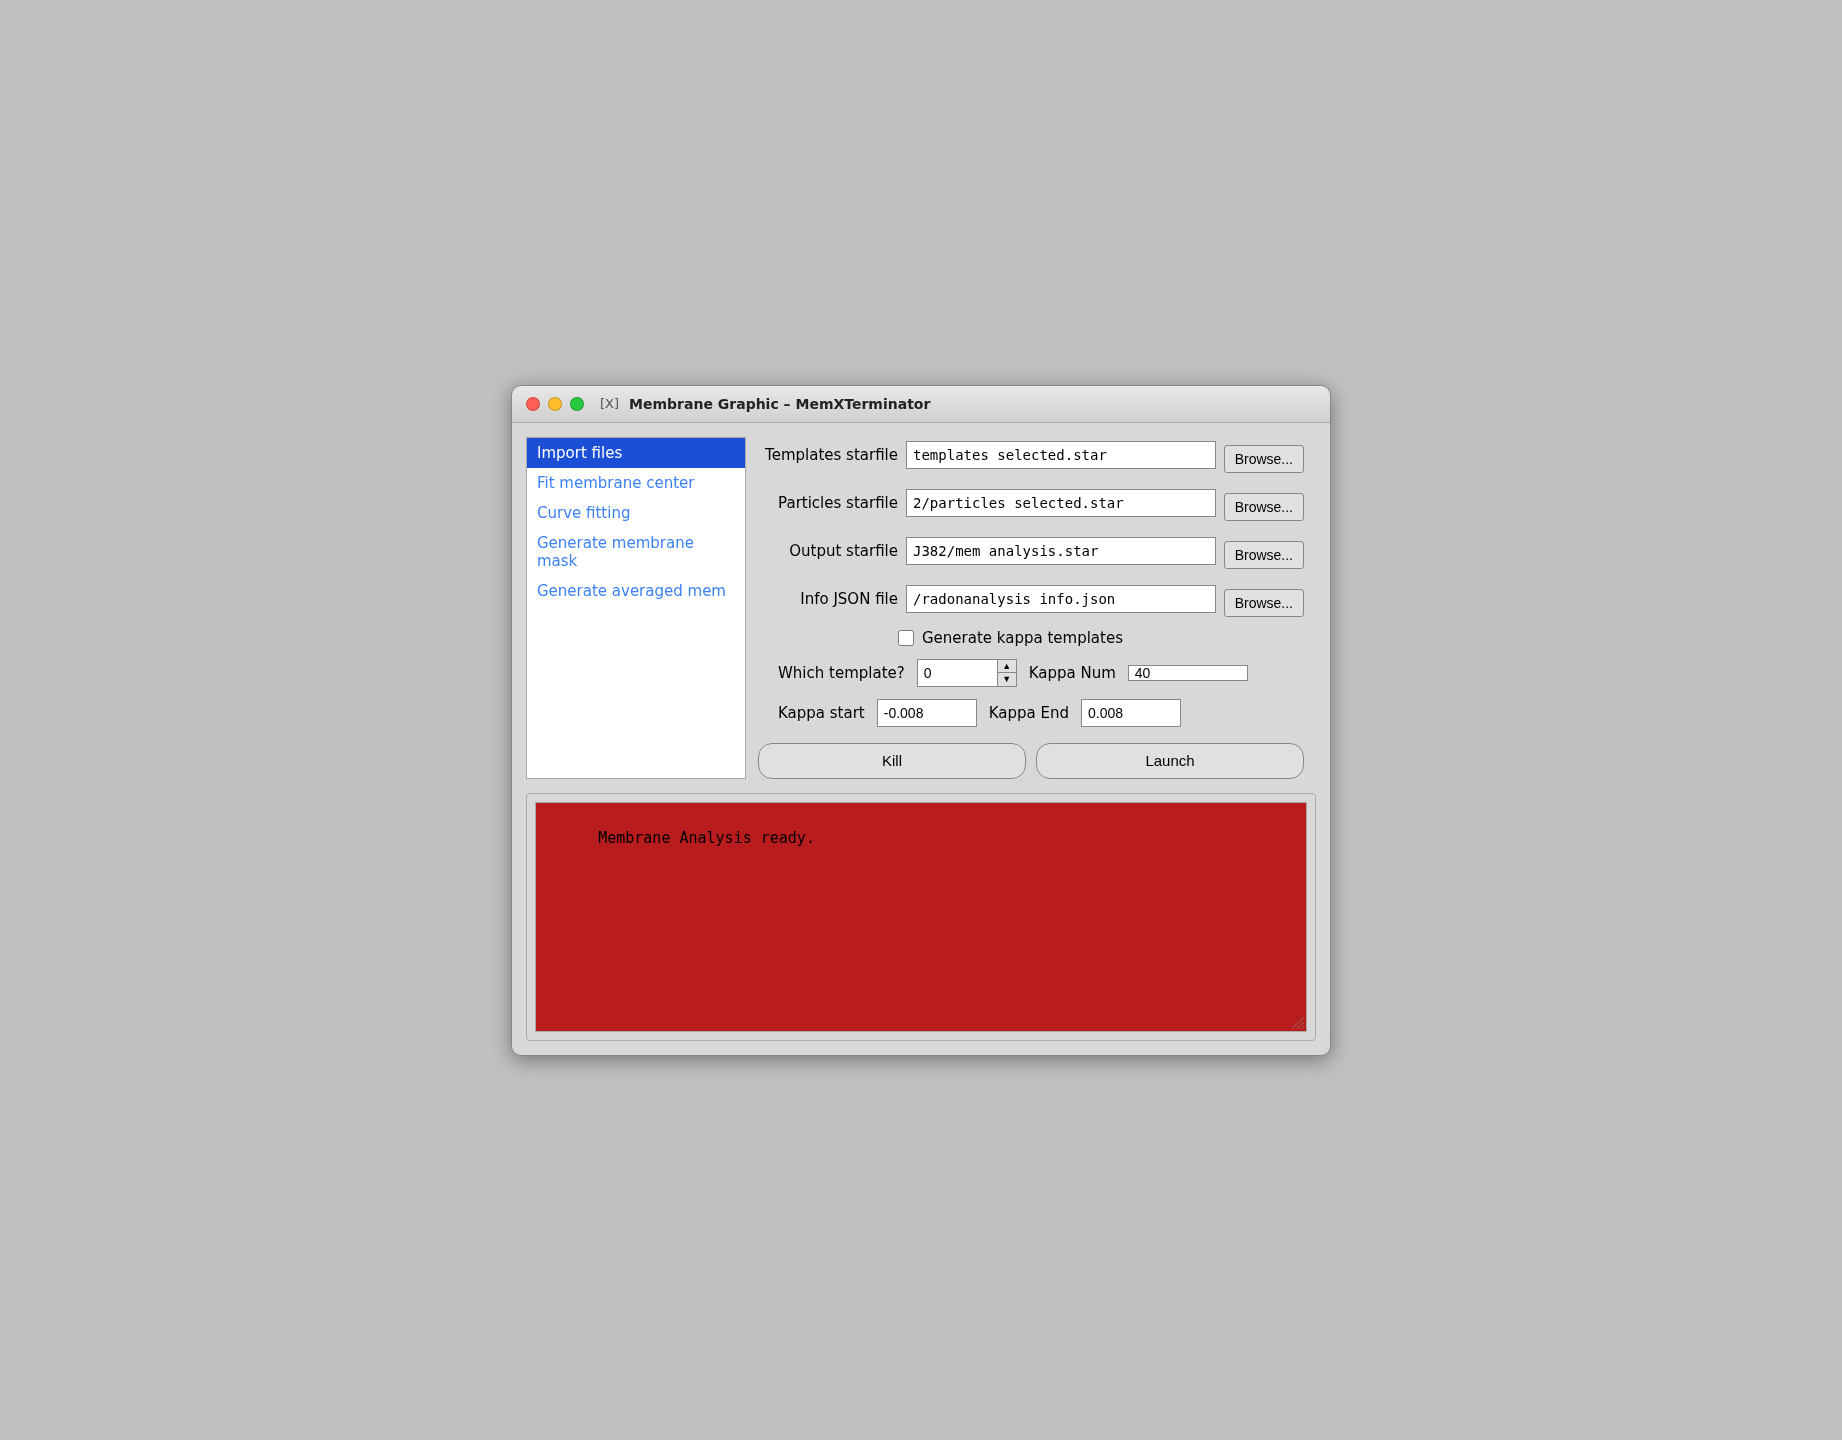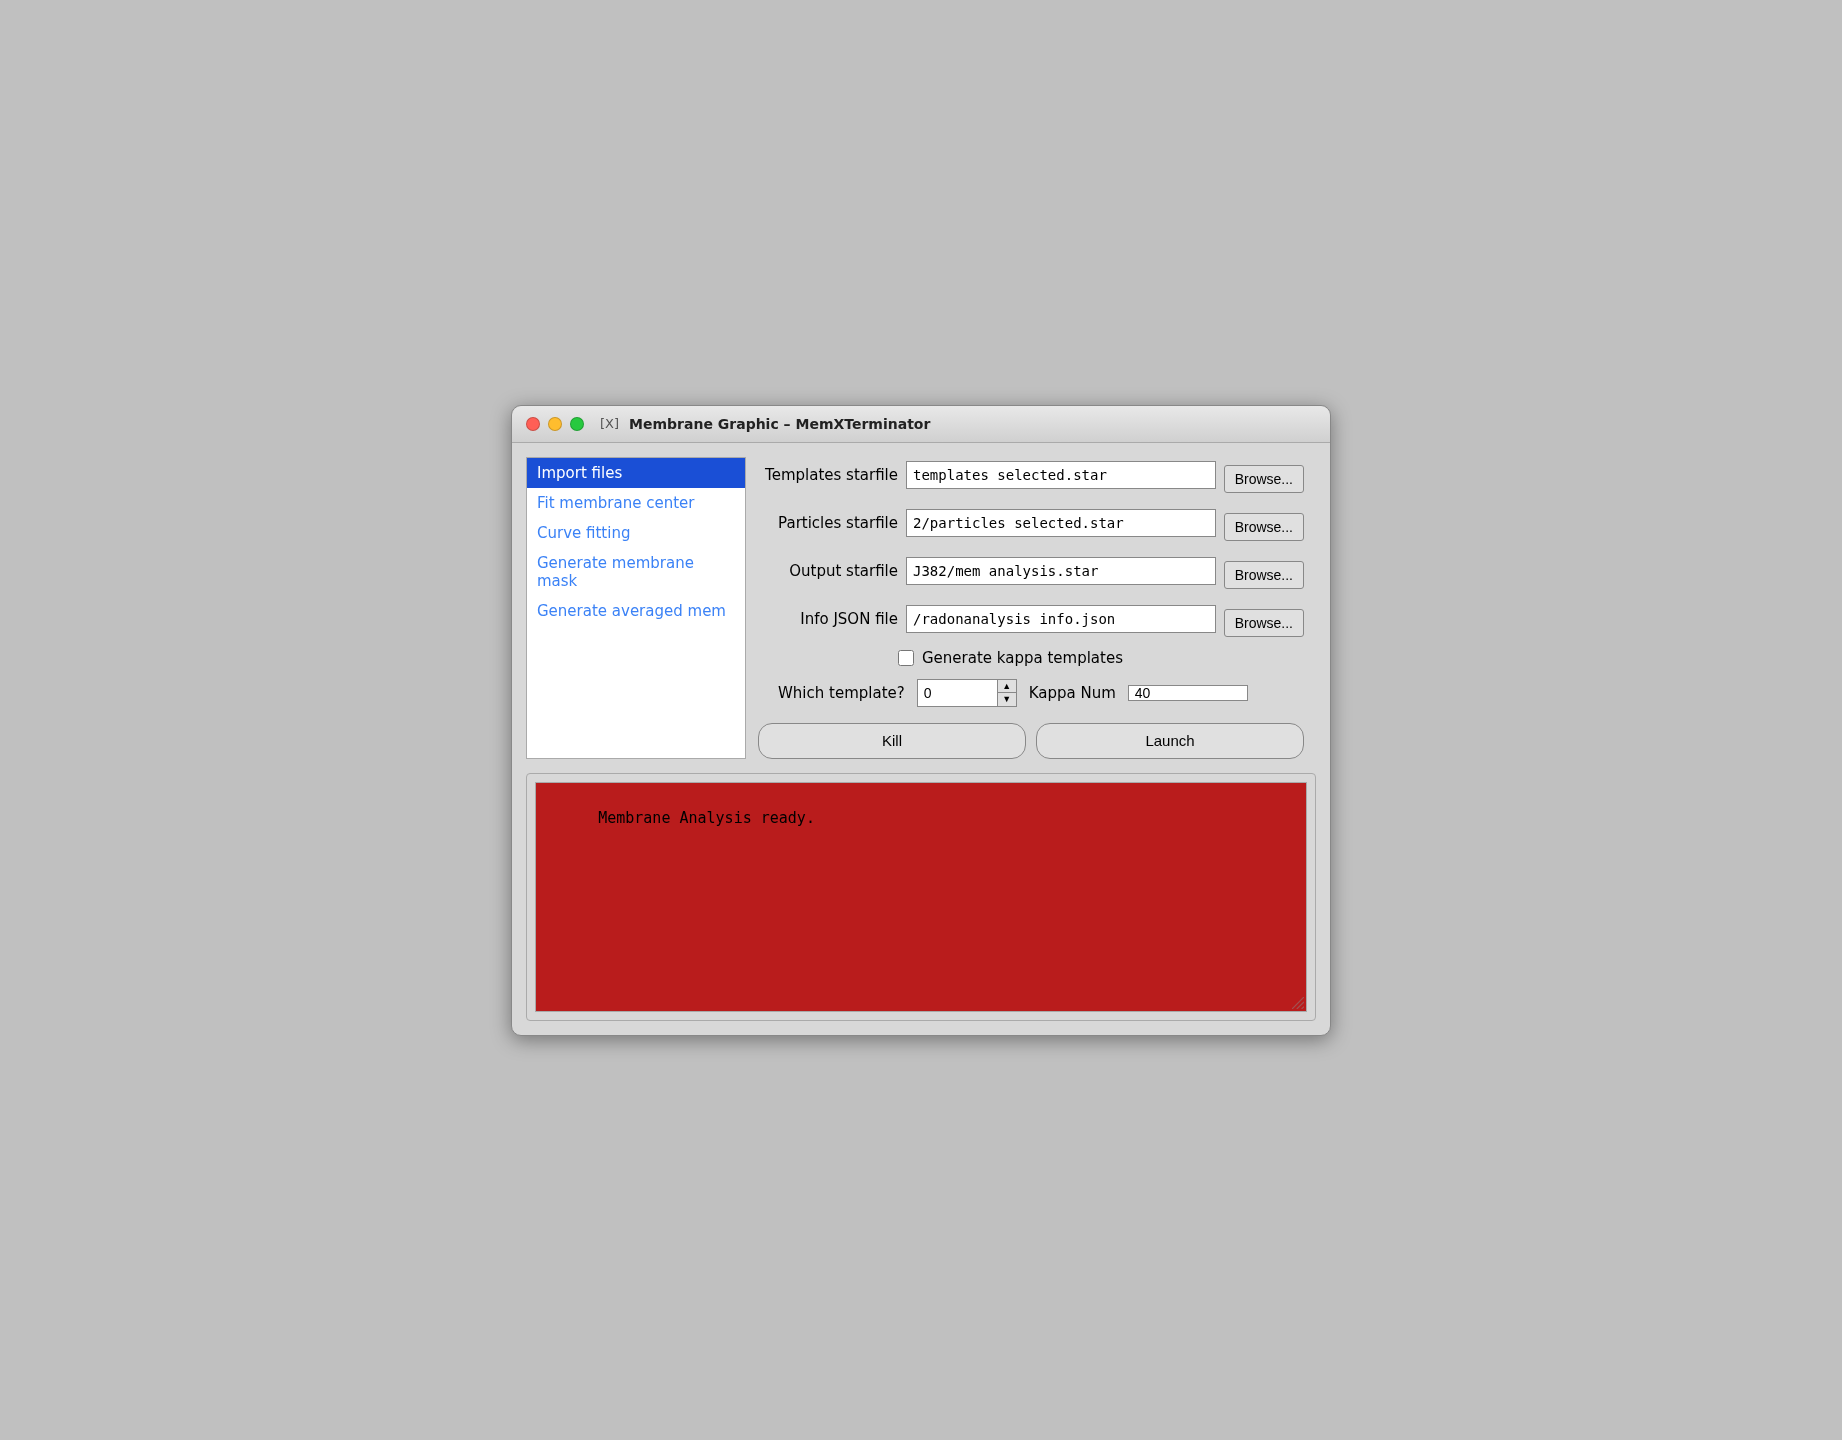--- a/index.html
+++ b/index.html
@@ -346,20 +346,26 @@
           <div class="spinner-buttons">
             <button class="spinner-btn">▲</button>
             <div class="spinner-divider"></div>
             <button class="spinner-btn">▼</button>
           </div>
         </div>
         <span class="param-label">Kappa Num</span>
         <input class="plain-input" type="text" value="40" style="">
       </div>
 
+      <div class="params-row">
+        <span class="param-label">Kappa start</span>
+        <input class="kappa-input" type="text" value="-0.008" style="">
+        <span class="param-label">Kappa End</span>
+        <input class="kappa-input" type="text" value="0.008" style="">
+      </div>
 
       <div class="action-row">
         <button class="action-btn">Kill</button>
         <button class="action-btn">Launch</button>
       </div>
     </div>
   </div>
 
   <div class="bottom-panel">
     <div class="log-area">

